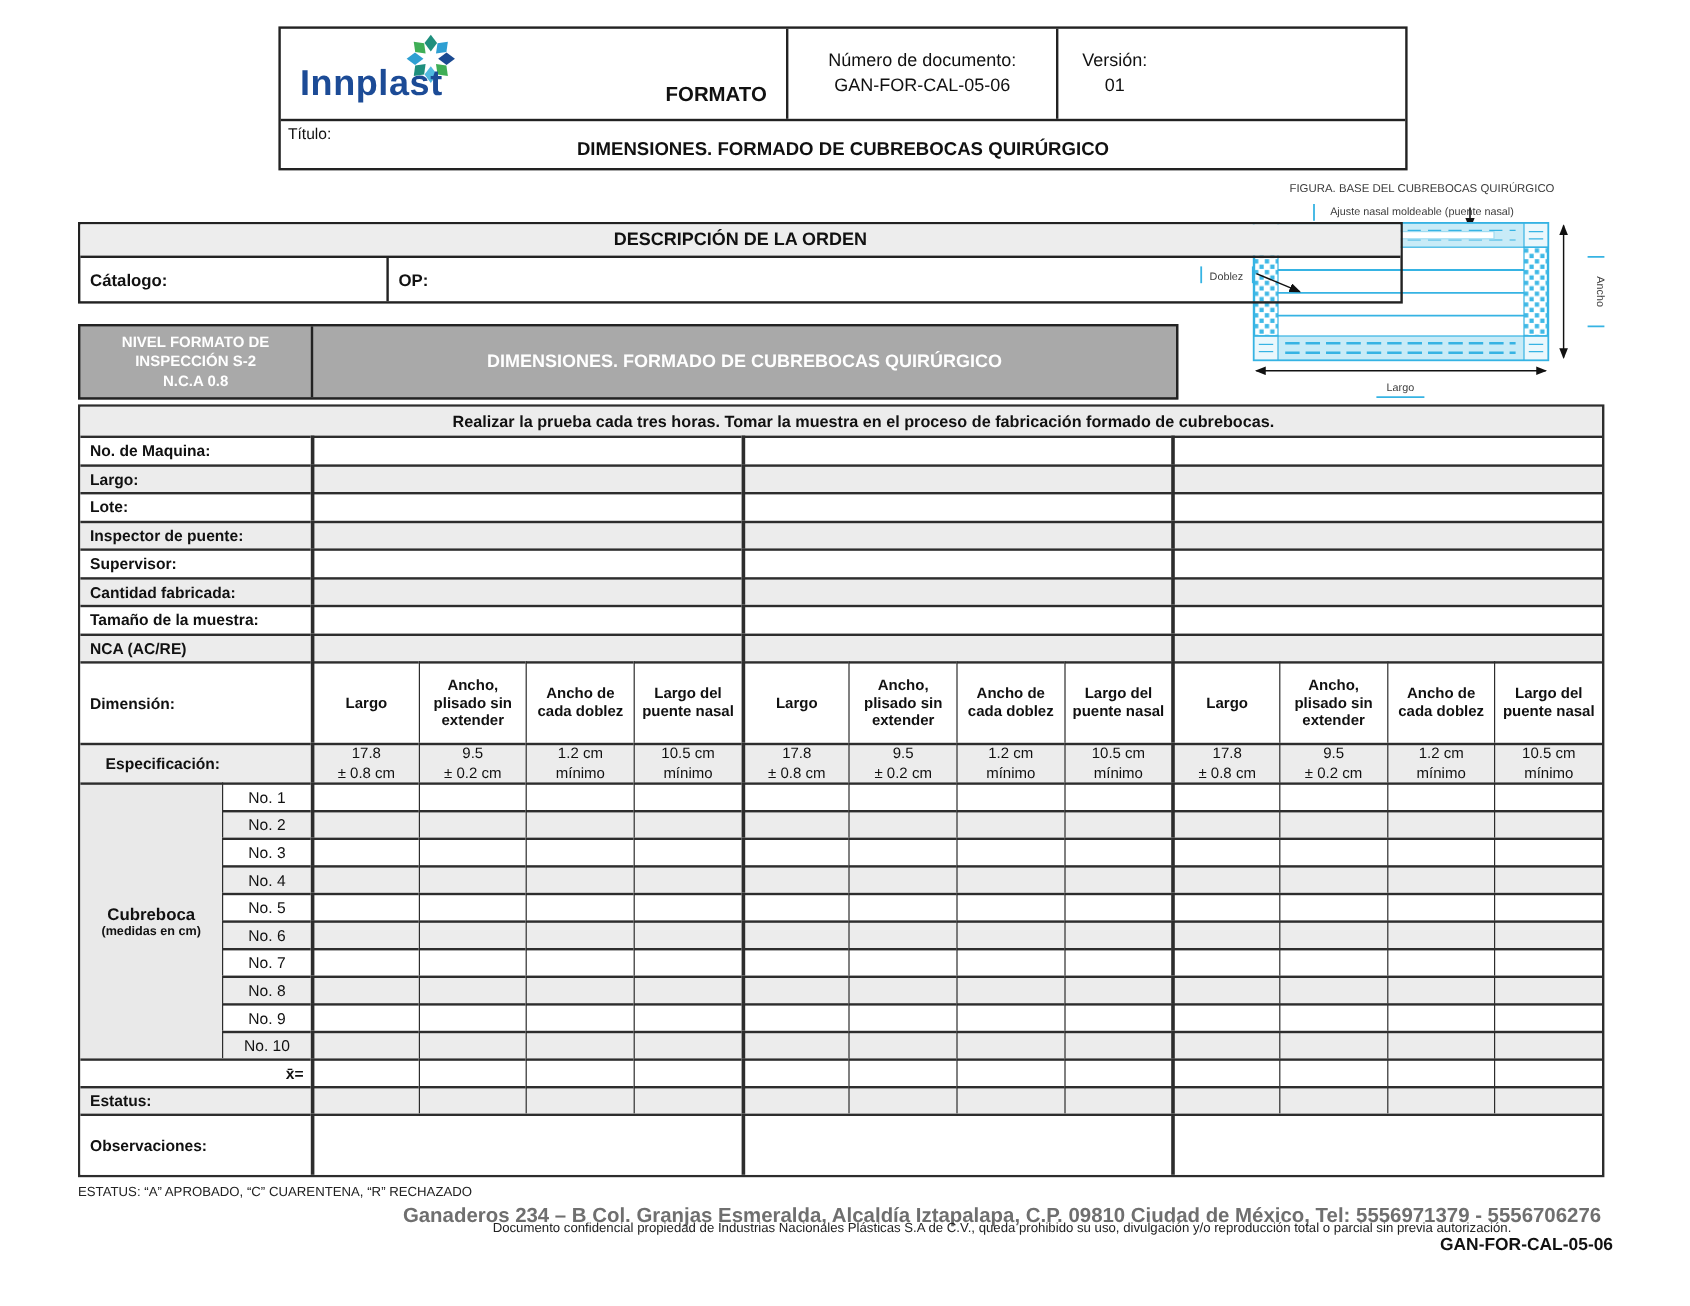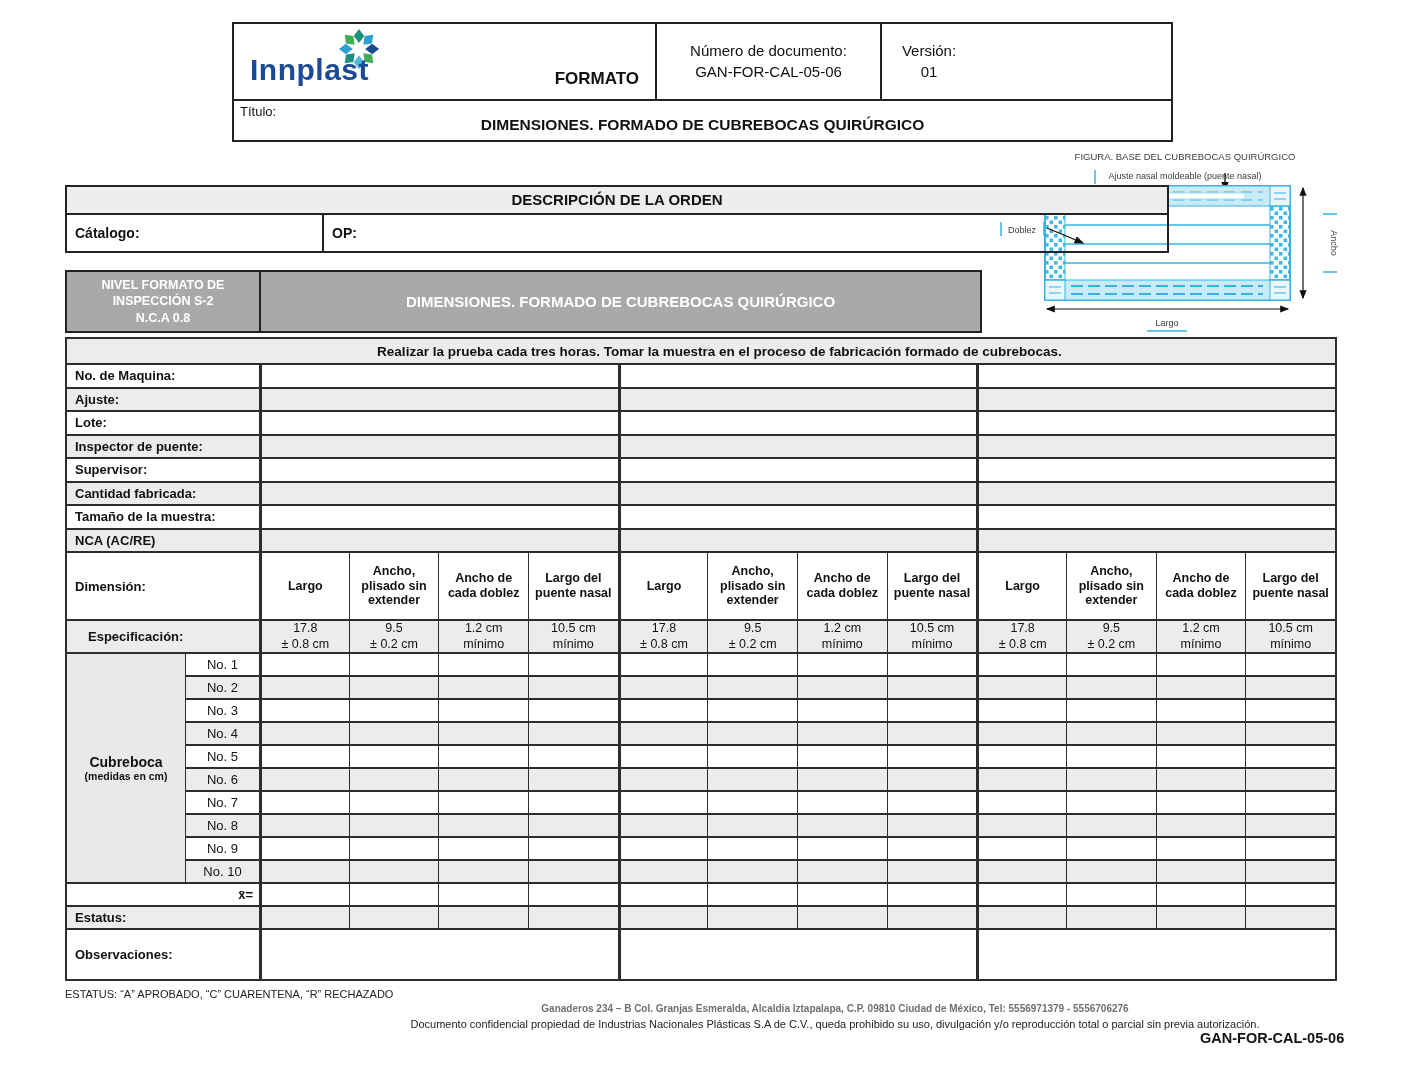--- a/index.html
+++ b/index.html
@@ -47,21 +47,21 @@
   .cub{background:#e9e9e9;flex-direction:column;justify-content:center;border-left:none;}
   .cub .t1{font-weight:bold;font-size:14px;}
   .cub .t2{font-weight:bold;font-size:10.5px;}
   .mean{justify-content:flex-end;padding-right:6px;}
 
   
   #figure{left:995px;top:148px;width:412px;height:192px;}
 
   
   #estatus-note{left:65px;top:988px;font-size:11px;color:#222;}
-  #addr{left:265px;top:1003px;width:1140px;text-align:center;font-size:10px;font-weight:bold;color:#6f6f6f;}
+  #addr{left:265px;top:1003px;width:1140px;text-align:center;font-size:17px;font-weight:bold;color:#6f6f6f;}
   #confid{left:265px;top:1018px;width:1140px;text-align:center;font-size:11px;color:#222;}
   #doccode{left:1200px;top:1030px;font-size:14.5px;font-weight:bold;}
 </style>
 </head>
 <body>
 
 <div id="hdr" class="abs">
   <div class="hdr-row1">
     <div class="hdr-cell">
       <div class="logo-wrap">
@@ -178,21 +178,21 @@
   </div>
   <div class="insp-right">DIMENSIONES. FORMADO DE CUBREBOCAS QUIRÚRGICO</div>
 </div>
 
 <div id="main-grid" class="abs">
     <div class="c first-row first-col gray instr" style="grid-area: 1 / 1 / auto / span 14; padding-left: 37px;">Realizar la prueba cada tres horas. Tomar la muestra en el proceso de fabricación formado de cubrebocas.</div>
     <div class="c label" style="grid-area: 2 / 1 / auto / span 2;">No. de Maquina:</div>
     <div class="c group-start" style="grid-area: 2 / 3 / auto / span 4;"></div>
     <div class="c group-start" style="grid-area: 2 / 7 / auto / span 4;"></div>
     <div class="c group-start" style="grid-area: 2 / 11 / auto / span 4;"></div>
-    <div class="c label gray" style="grid-area: 3 / 1 / auto / span 2;">Ajuste:</div>
+    <div class="c label gray" style="grid-area: 3 / 1 / auto / span 2;">Largo:</div>
     <div class="c group-start gray" style="grid-area: 3 / 3 / auto / span 4;"></div>
     <div class="c group-start gray" style="grid-area: 3 / 7 / auto / span 4;"></div>
     <div class="c group-start gray" style="grid-area: 3 / 11 / auto / span 4;"></div>
     <div class="c label" style="grid-area: 4 / 1 / auto / span 2;">Lote:</div>
     <div class="c group-start" style="grid-area: 4 / 3 / auto / span 4;"></div>
     <div class="c group-start" style="grid-area: 4 / 7 / auto / span 4;"></div>
     <div class="c group-start" style="grid-area: 4 / 11 / auto / span 4;"></div>
     <div class="c label gray" style="grid-area: 5 / 1 / auto / span 2;">Inspector de puente:</div>
     <div class="c group-start gray" style="grid-area: 5 / 3 / auto / span 4;"></div>
     <div class="c group-start gray" style="grid-area: 5 / 7 / auto / span 4;"></div>

